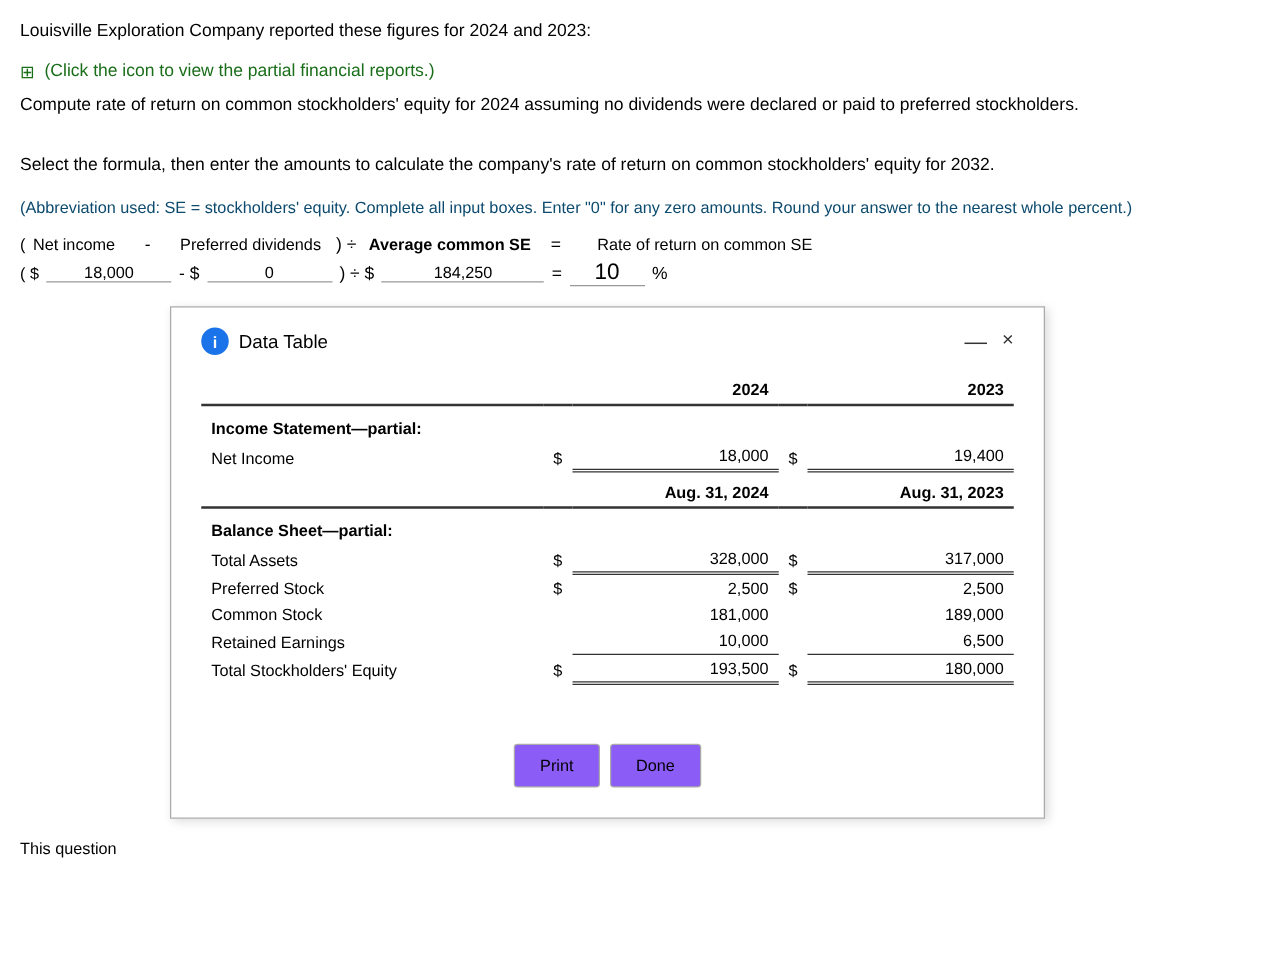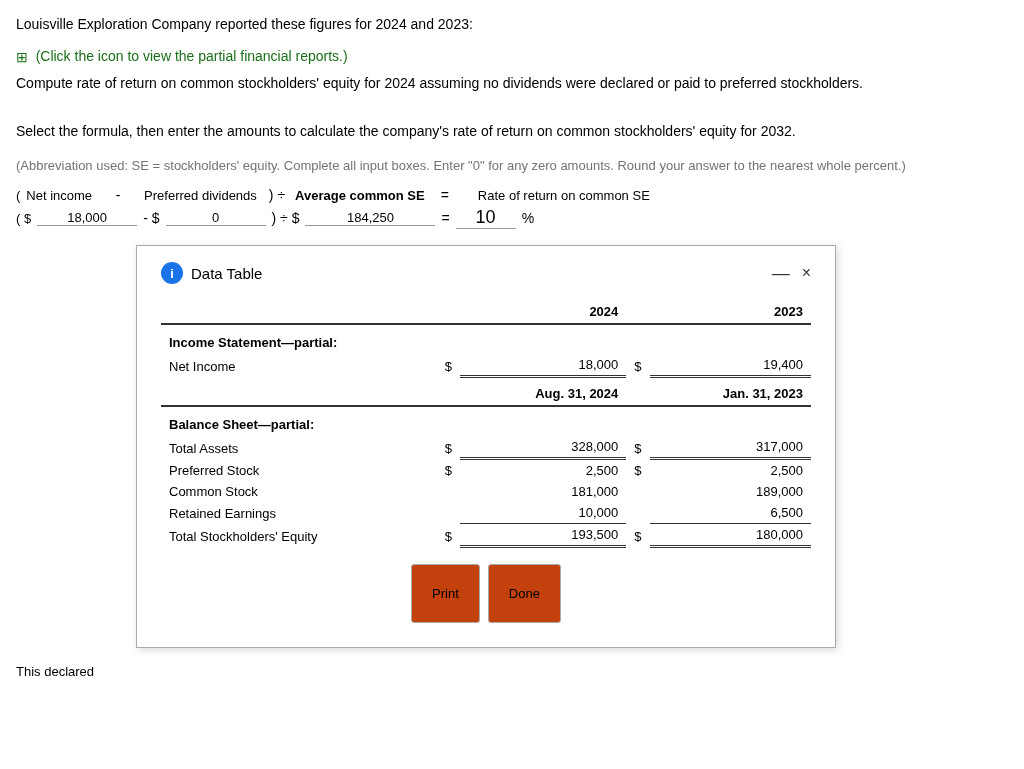--- a/index.html
+++ b/index.html
@@ -27,21 +27,21 @@
     }
     .compute-text {
       font-size: 14px;
       margin-bottom: 16px;
     }
     .instruction-text {
       font-size: 14px;
       margin-bottom: 4px;
     }
     .instruction-note {
-      color: #737373;
+      color: #0c4a6e;
       font-size: 13px;
       margin-bottom: 12px;
       line-height: 1.4;
       margin-top: 18px;
     }
     
     .formula-section {
       margin-bottom: 16px;
     }
     .formula-row {
@@ -185,26 +185,27 @@
       padding-top: 8px;
     }
     
     .bottom-buttons {
       display: flex;
       justify-content: center;
       gap: 8px;
       margin-top: 16px;
     }
     .btn {
-      padding: 21px 20px;
+      padding: 9px 20px;
       font-size: 13px;
       border: 1px solid #aaa;
-      background: #c2410c;
+      background: #8b5cf6;
       cursor: pointer;
       border-radius: 3px;
+      margin-top: 31px;
     }
     .this-question {
       margin-top: 16px;
       font-size: 13px;
     }
     .formula-row-values {
       display: flex;
       align-items: center;
       gap: 6px;
     }
@@ -290,21 +291,21 @@
           <td class="value-col double-underline">18,000</td>
           <td class="dollar-col value-col">$</td>
           <td class="value-col double-underline">19,400</td>
         </tr>
 
         <tr class="date-header-row">
           <th class="label-col"></th>
           <th></th>
           <th>Aug. 31, 2024</th>
           <th></th>
-          <th>Jan. 31, 2023</th>
+          <th>Aug. 31, 2023</th>
         </tr>
 
         <tr class="section-header">
           <td colspan="5" class="label-col">Balance Sheet—partial:</td>
         </tr>
 
         <tr>
           <td class="label-col">Total Assets</td>
           <td class="dollar-col value-col">$</td>
           <td class="value-col double-underline">328,000</td>
@@ -346,16 +347,16 @@
       </tbody>
     </table>
 
     <div class="bottom-buttons">
       <button class="btn">Print</button>
       <button class="btn">Done</button>
     </div>
   </div>
 </div>
 
-<p class="this-question">This declared</p>
+<p class="this-question">This question</p>
 
 
 
 
 </body></html>

